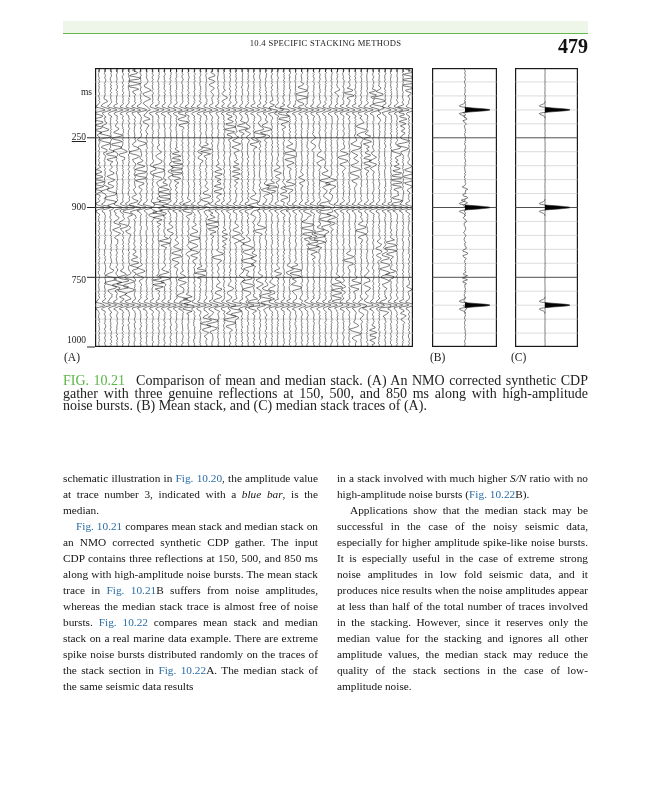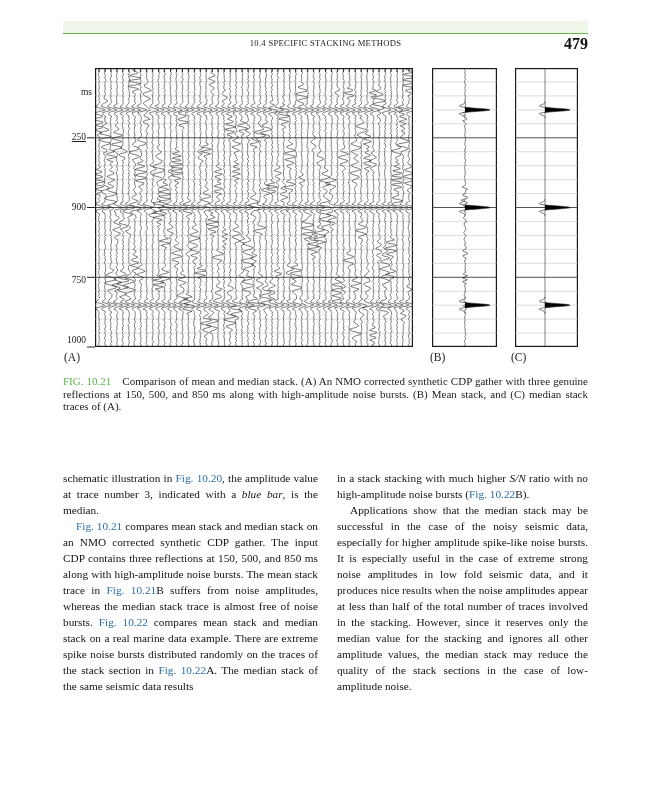--- a/index.html
+++ b/index.html
@@ -5,42 +5,42 @@
   html,body{margin:0;padding:0;background:#ffffff;}
   #page{position:relative;width:648px;height:768px;background:#ffffff;overflow:hidden;
         font-family:"Liberation Serif", "DejaVu Serif", serif;color:#1a1a1a;}
 
   
   #header-bar{position:absolute;left:63px;top:21px;width:525px;height:12px;
               background:#edf6e8;border-bottom:1.7px solid #63b74b;}
   #section-heading{position:absolute;left:63px;top:38px;width:525px;text-align:center;
                    font-size:8.6px;letter-spacing:0.3px;color:#222;}
   #page-number{position:absolute;left:488px;top:35px;width:100px;text-align:right;
-               font-size:16px;font-weight:bold;color:#111;}
+               font-size:20px;font-weight:bold;color:#111;}
 
   
   .panel-svg{position:absolute;background:#fff;}
   #panel-a{left:95px;top:68px;}
   #panel-b{left:432px;top:68px;}
   #panel-c{left:515px;top:68px;}
   #yaxis-ticks{position:absolute;left:87px;top:68px;}
   .ylab{position:absolute;width:26px;text-align:right;font-size:9.5px;color:#222;
         font-family:"Liberation Serif", serif;}
   #ylab-ms{left:66px;top:63px;margin-top:24px;}
   #ylab-250{left:60px;top:132px;text-decoration:underline;}
   #ylab-500{left:60px;top:202px;}
   #ylab-750{left:60px;top:275px;}
   #ylab-1000{left:60px;top:335px;}
   .panel-label{position:absolute;top:351px;font-size:11.5px;color:#1a1a1a;}
   #lab-a{left:64px;}
   #lab-b{left:430px;}
   #lab-c{left:511px;}
 
   
-  #caption{position:absolute;left:63px;top:375px;width:525px;font-size:11px;
+  #caption{position:absolute;left:63px;top:375px;width:525px;font-size:14px;
            line-height:12.6px;text-align:justify;color:#222;}
   .cap-label{color:#5bb646;}
   .cap-gap{display:inline-block;width:11px;}
 
   
   #columns{position:absolute;left:63px;top:470px;width:525px;display:flex;gap:19px;}
   .col{font-size:11.3px;line-height:16px;text-align:justify;color:#141414;}
   #col-left{width:259px;}
   #col-right{width:255px;}
   .col p{margin:0;}
@@ -263,18 +263,18 @@
   <div id="caption">
     <span class="cap-label">FIG. 10.21</span><span class="cap-gap"></span><span>Comparison of mean and median stack. (A) An NMO corrected synthetic CDP gather with three genuine reflections at 150, 500, and 850 ms along with high-amplitude noise bursts. (B) Mean stack, and (C) median stack traces of (A).</span>
   </div>
 
   <div id="columns">
     <div id="col-left" class="col">
       <p><span>schematic illustration in </span><span class="xref">Fig. 10.20</span><span>, the amplitude value at trace number 3, indicated with a </span><span class="it">blue bar</span><span>, is the median.</span></p>
       <p class="indent"><span class="xref">Fig. 10.21</span><span> compares mean stack and median stack on an NMO corrected synthetic CDP gather. The input CDP contains three reflections at 150, 500, and 850 ms along with high-amplitude noise bursts. The mean stack trace in </span><span class="xref">Fig. 10.21</span><span>B suffers from noise amplitudes, whereas the median stack trace is almost free of noise bursts. </span><span class="xref">Fig. 10.22</span><span> compares mean stack and median stack on a real marine data example. There are extreme spike noise bursts distributed randomly on the traces of the stack section in </span><span class="xref">Fig. 10.22</span><span>A. The median stack of the same seismic data results</span></p>
     </div>
     <div id="col-right" class="col">
-      <p><span>in a stack stacking with much higher </span><span class="it">S/N</span><span> ratio with no high-amplitude noise bursts (</span><span class="xref">Fig. 10.22</span><span>B).</span></p>
+      <p><span>in a stack involved with much higher </span><span class="it">S/N</span><span> ratio with no high-amplitude noise bursts (</span><span class="xref">Fig. 10.22</span><span>B).</span></p>
       <p class="indent"><span>Applications show that the median stack may be successful in the case of the noisy seismic data, especially for higher amplitude spike-like noise bursts. It is especially useful in the case of extreme strong noise amplitudes in low fold seismic data, and it produces nice results when the noise amplitudes appear at less than half of the total number of traces involved in the stacking. However, since it reserves only the median value for the stacking and ignores all other amplitude values, the median stack may reduce the quality of the stack sections in the case of low-amplitude noise.</span></p>
     </div>
   </div>
 
 </div>
 
 </body></html>

